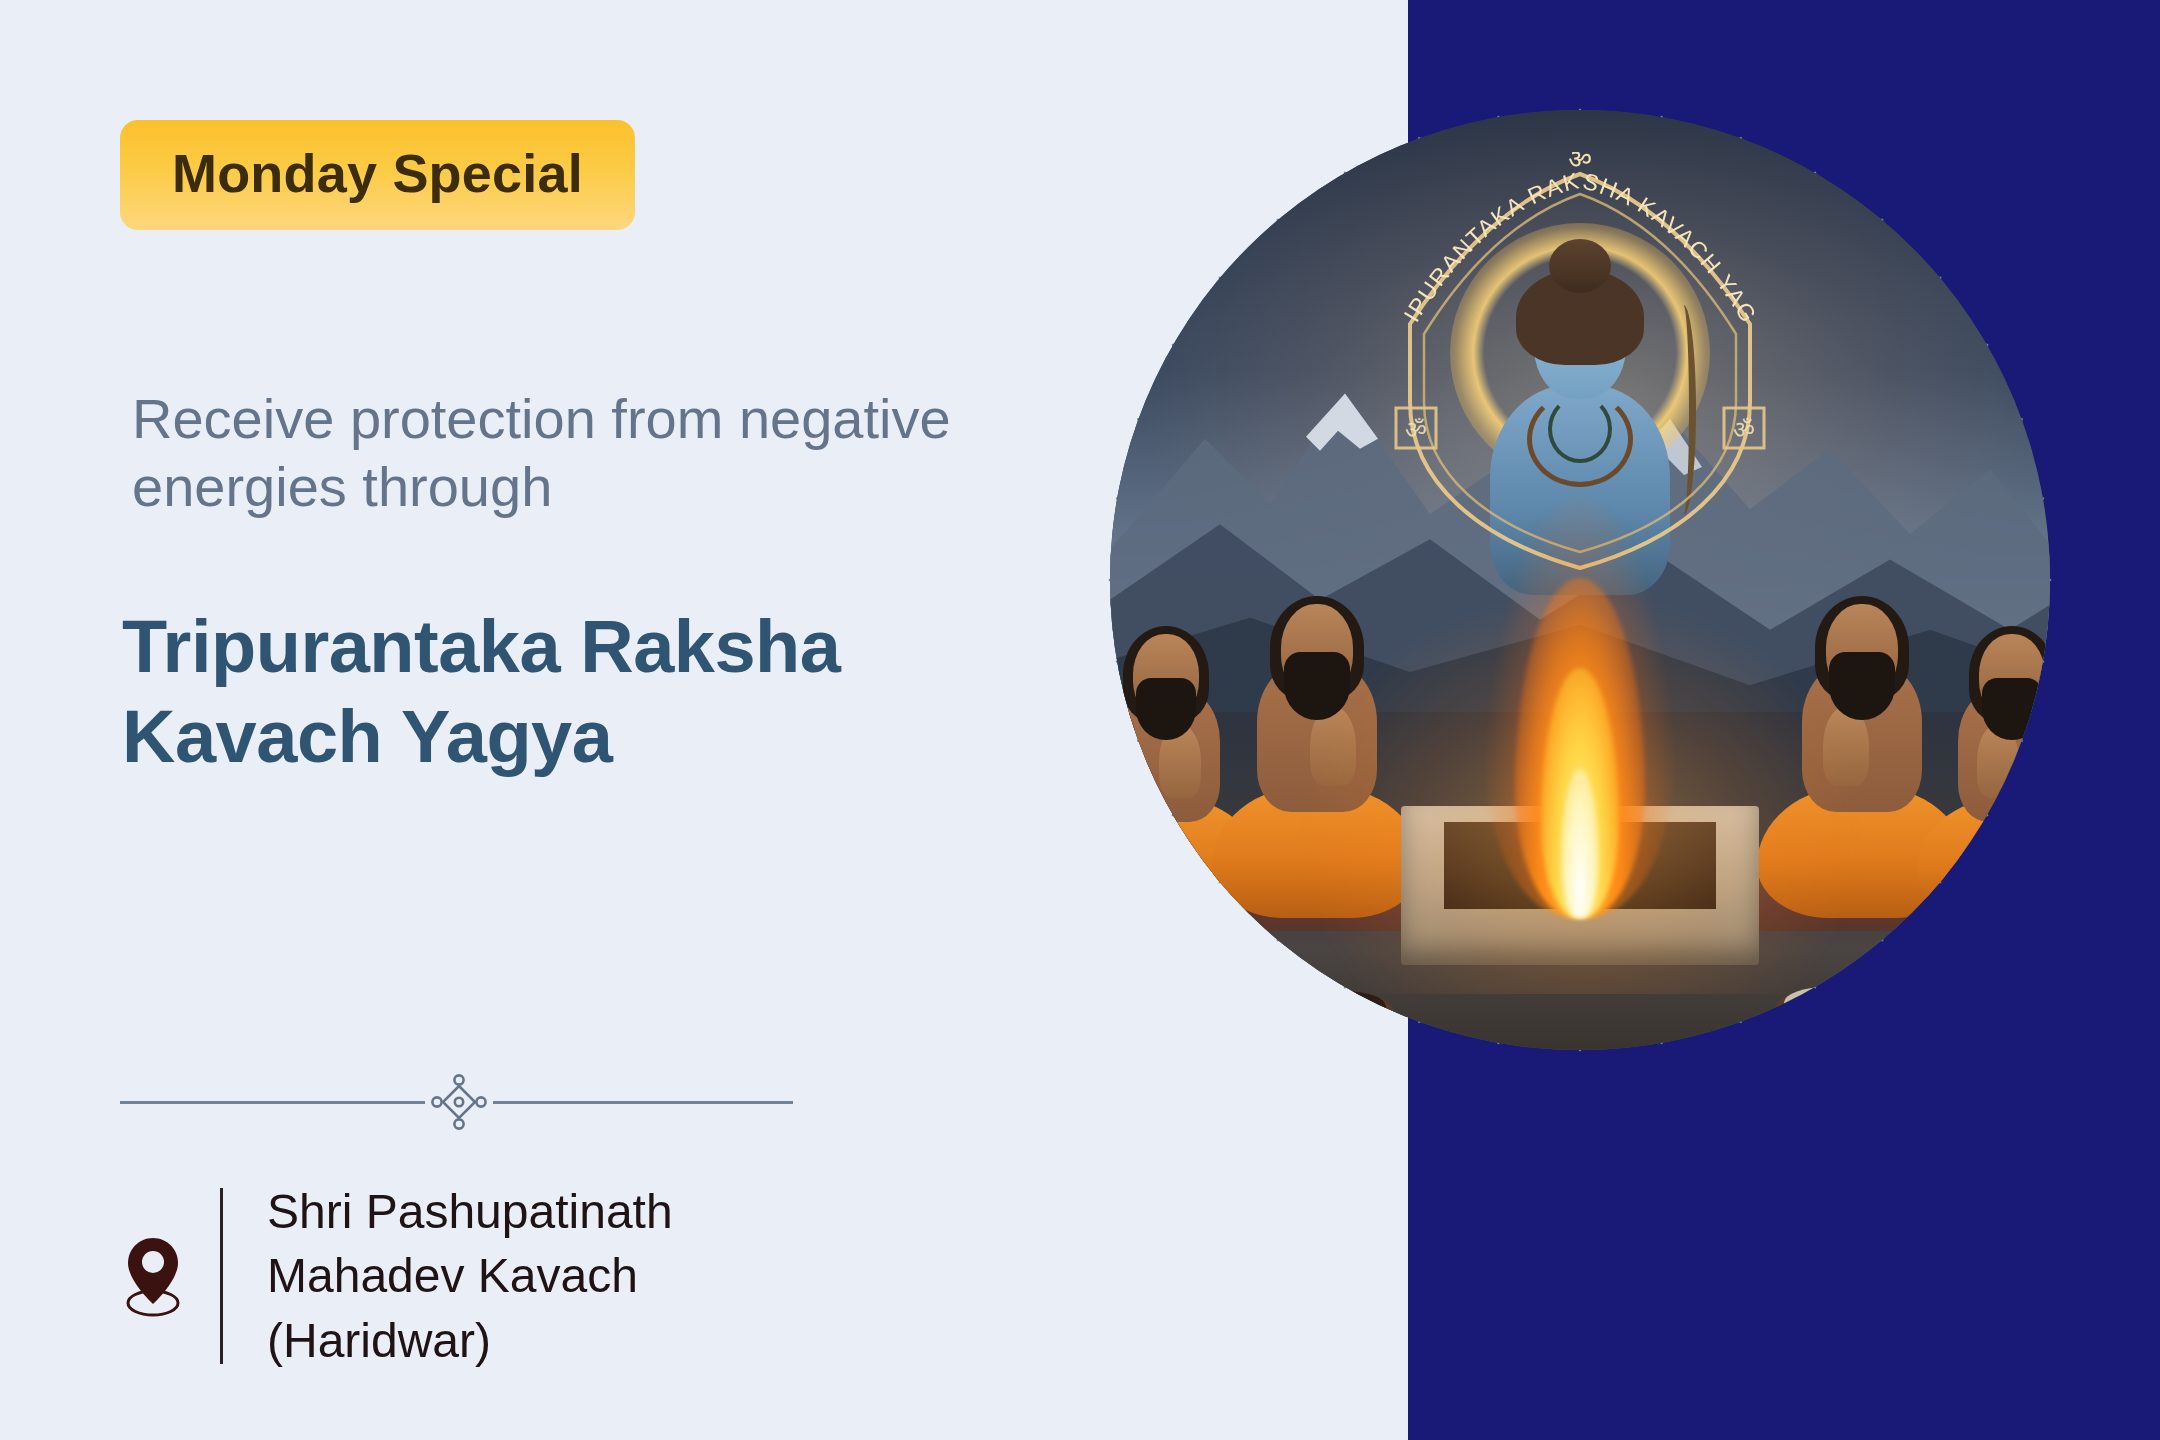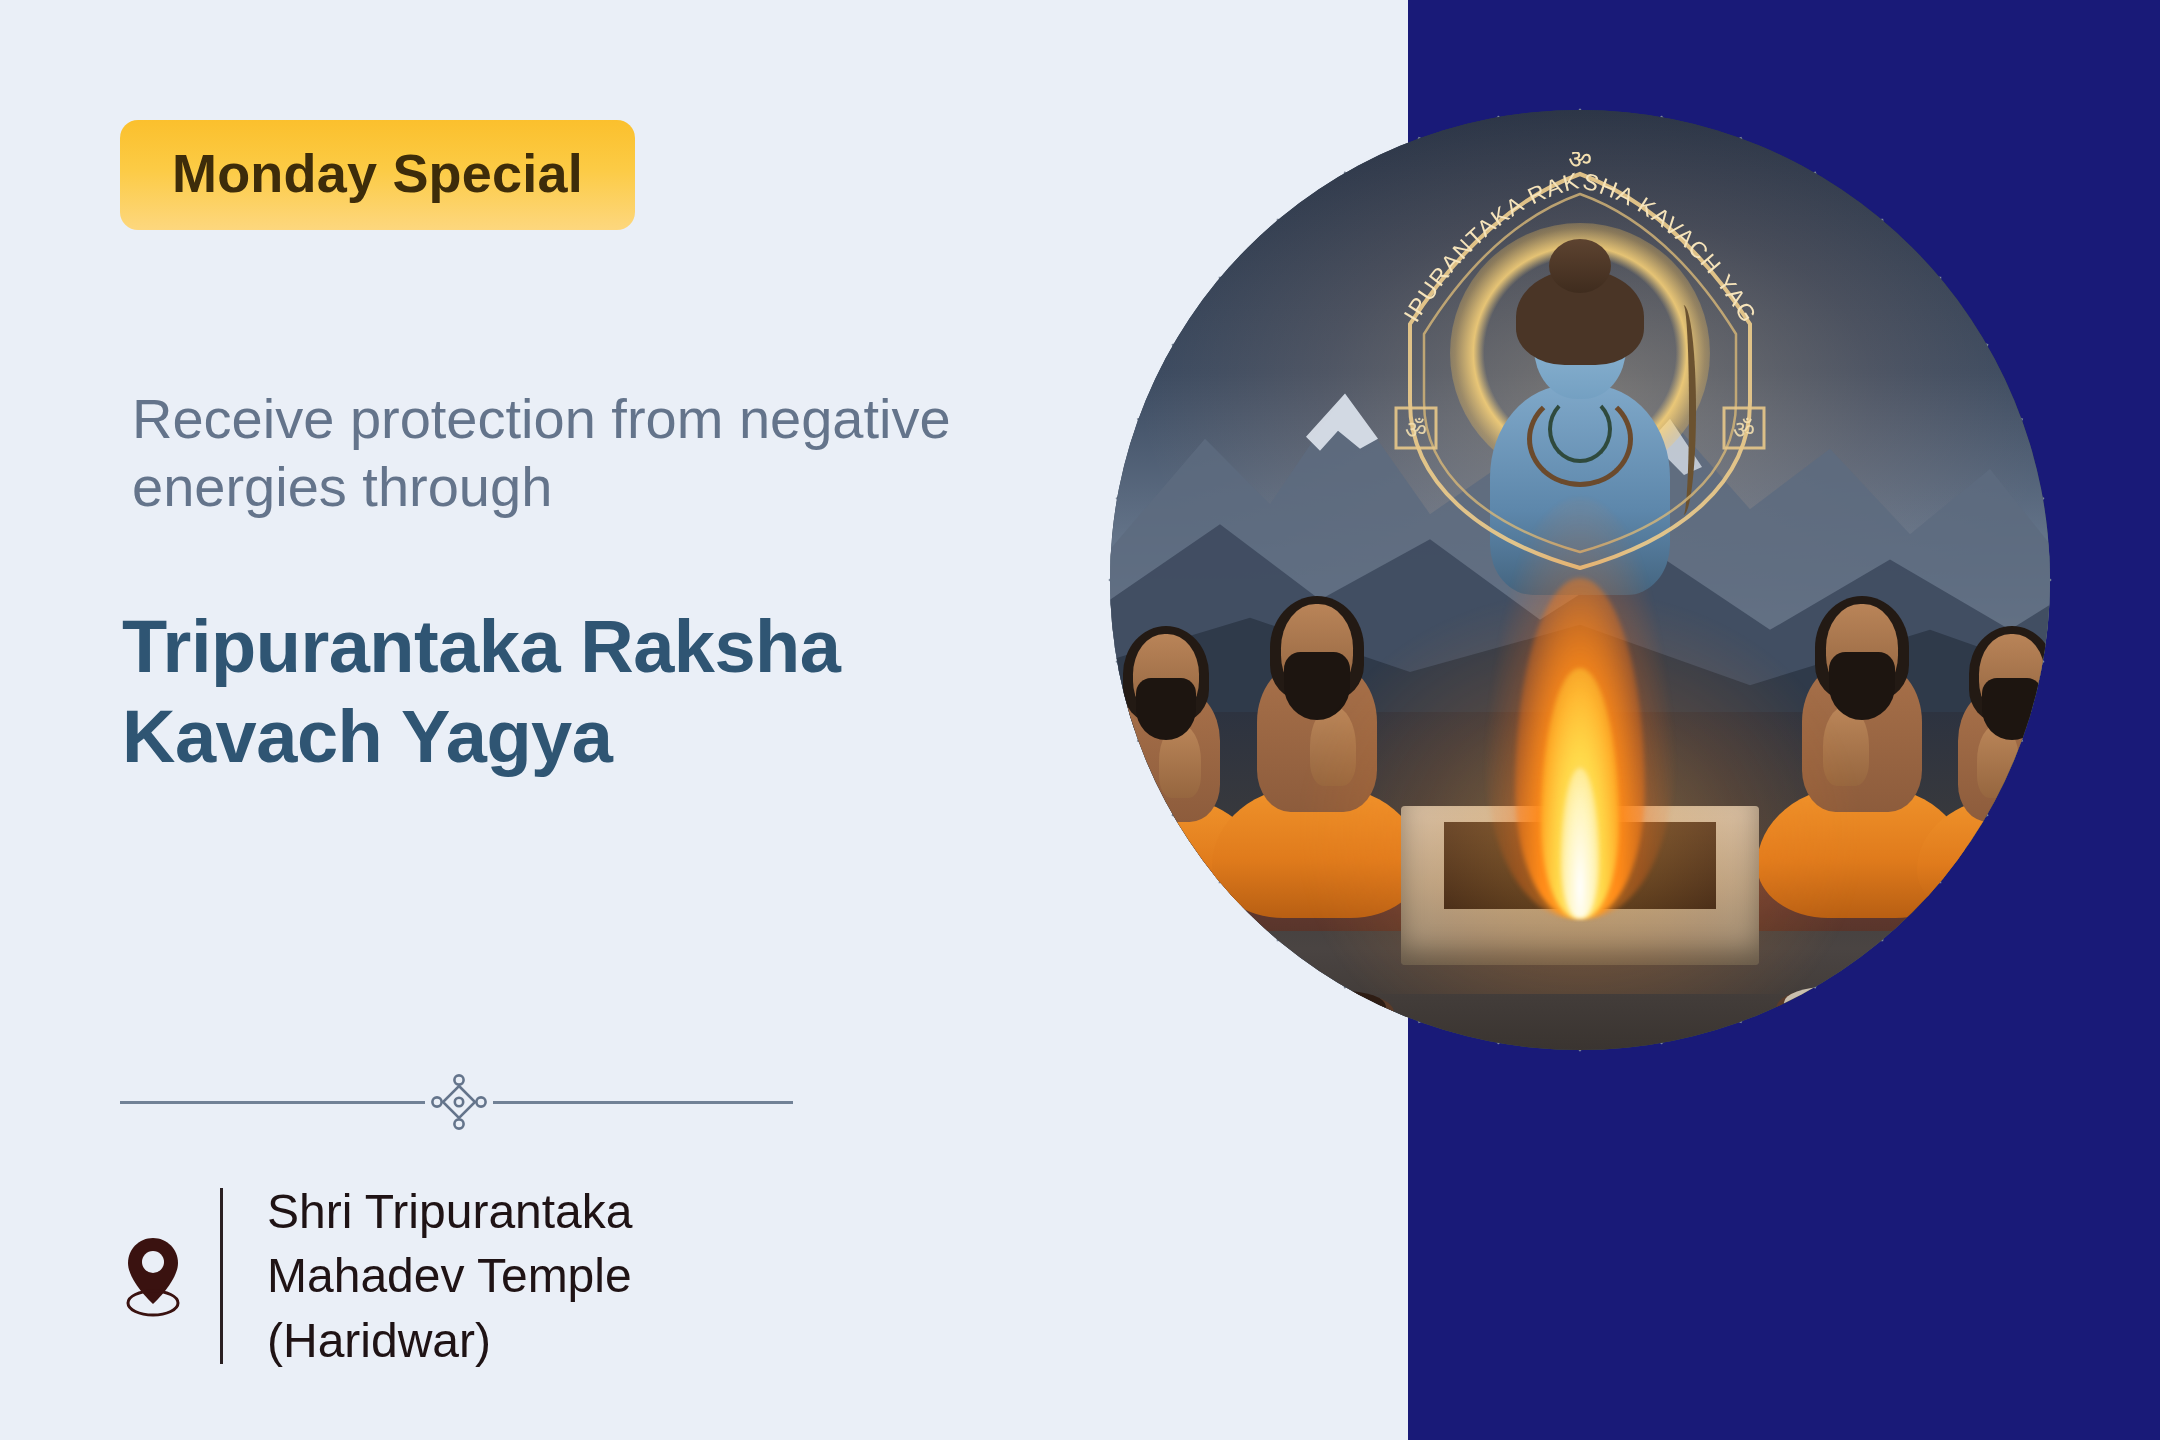--- a/index.html
+++ b/index.html
@@ -609,17 +609,17 @@
 
     <div class="location">
       <div class="pin-icon">
         <svg viewBox="0 0 66 84" width="66" height="84" aria-hidden="true">
           <path d="M33,4 C19.2,4 8,15.2 8,29 C8,47 33,70 33,70 C33,70 58,47 58,29 C58,15.2 46.8,4 33,4 Z" fill="#3a1210"></path>
           <circle cx="33" cy="28" r="11" fill="#eaeff7"></circle>
           <ellipse cx="33" cy="69" rx="25" ry="12" fill="none" stroke="#3a1210" stroke-width="3"></ellipse>
         </svg>
       </div>
       <div class="loc-bar"></div>
-      <div class="loc-text">Shri Tripurantaka Mahadev Temple (Haridwar)</div>
+      <div class="loc-text">Shri Pashupatinath Mahadev Kavach (Haridwar)</div>
     </div>
 
   </div>
 </div>
 
 </body></html>

